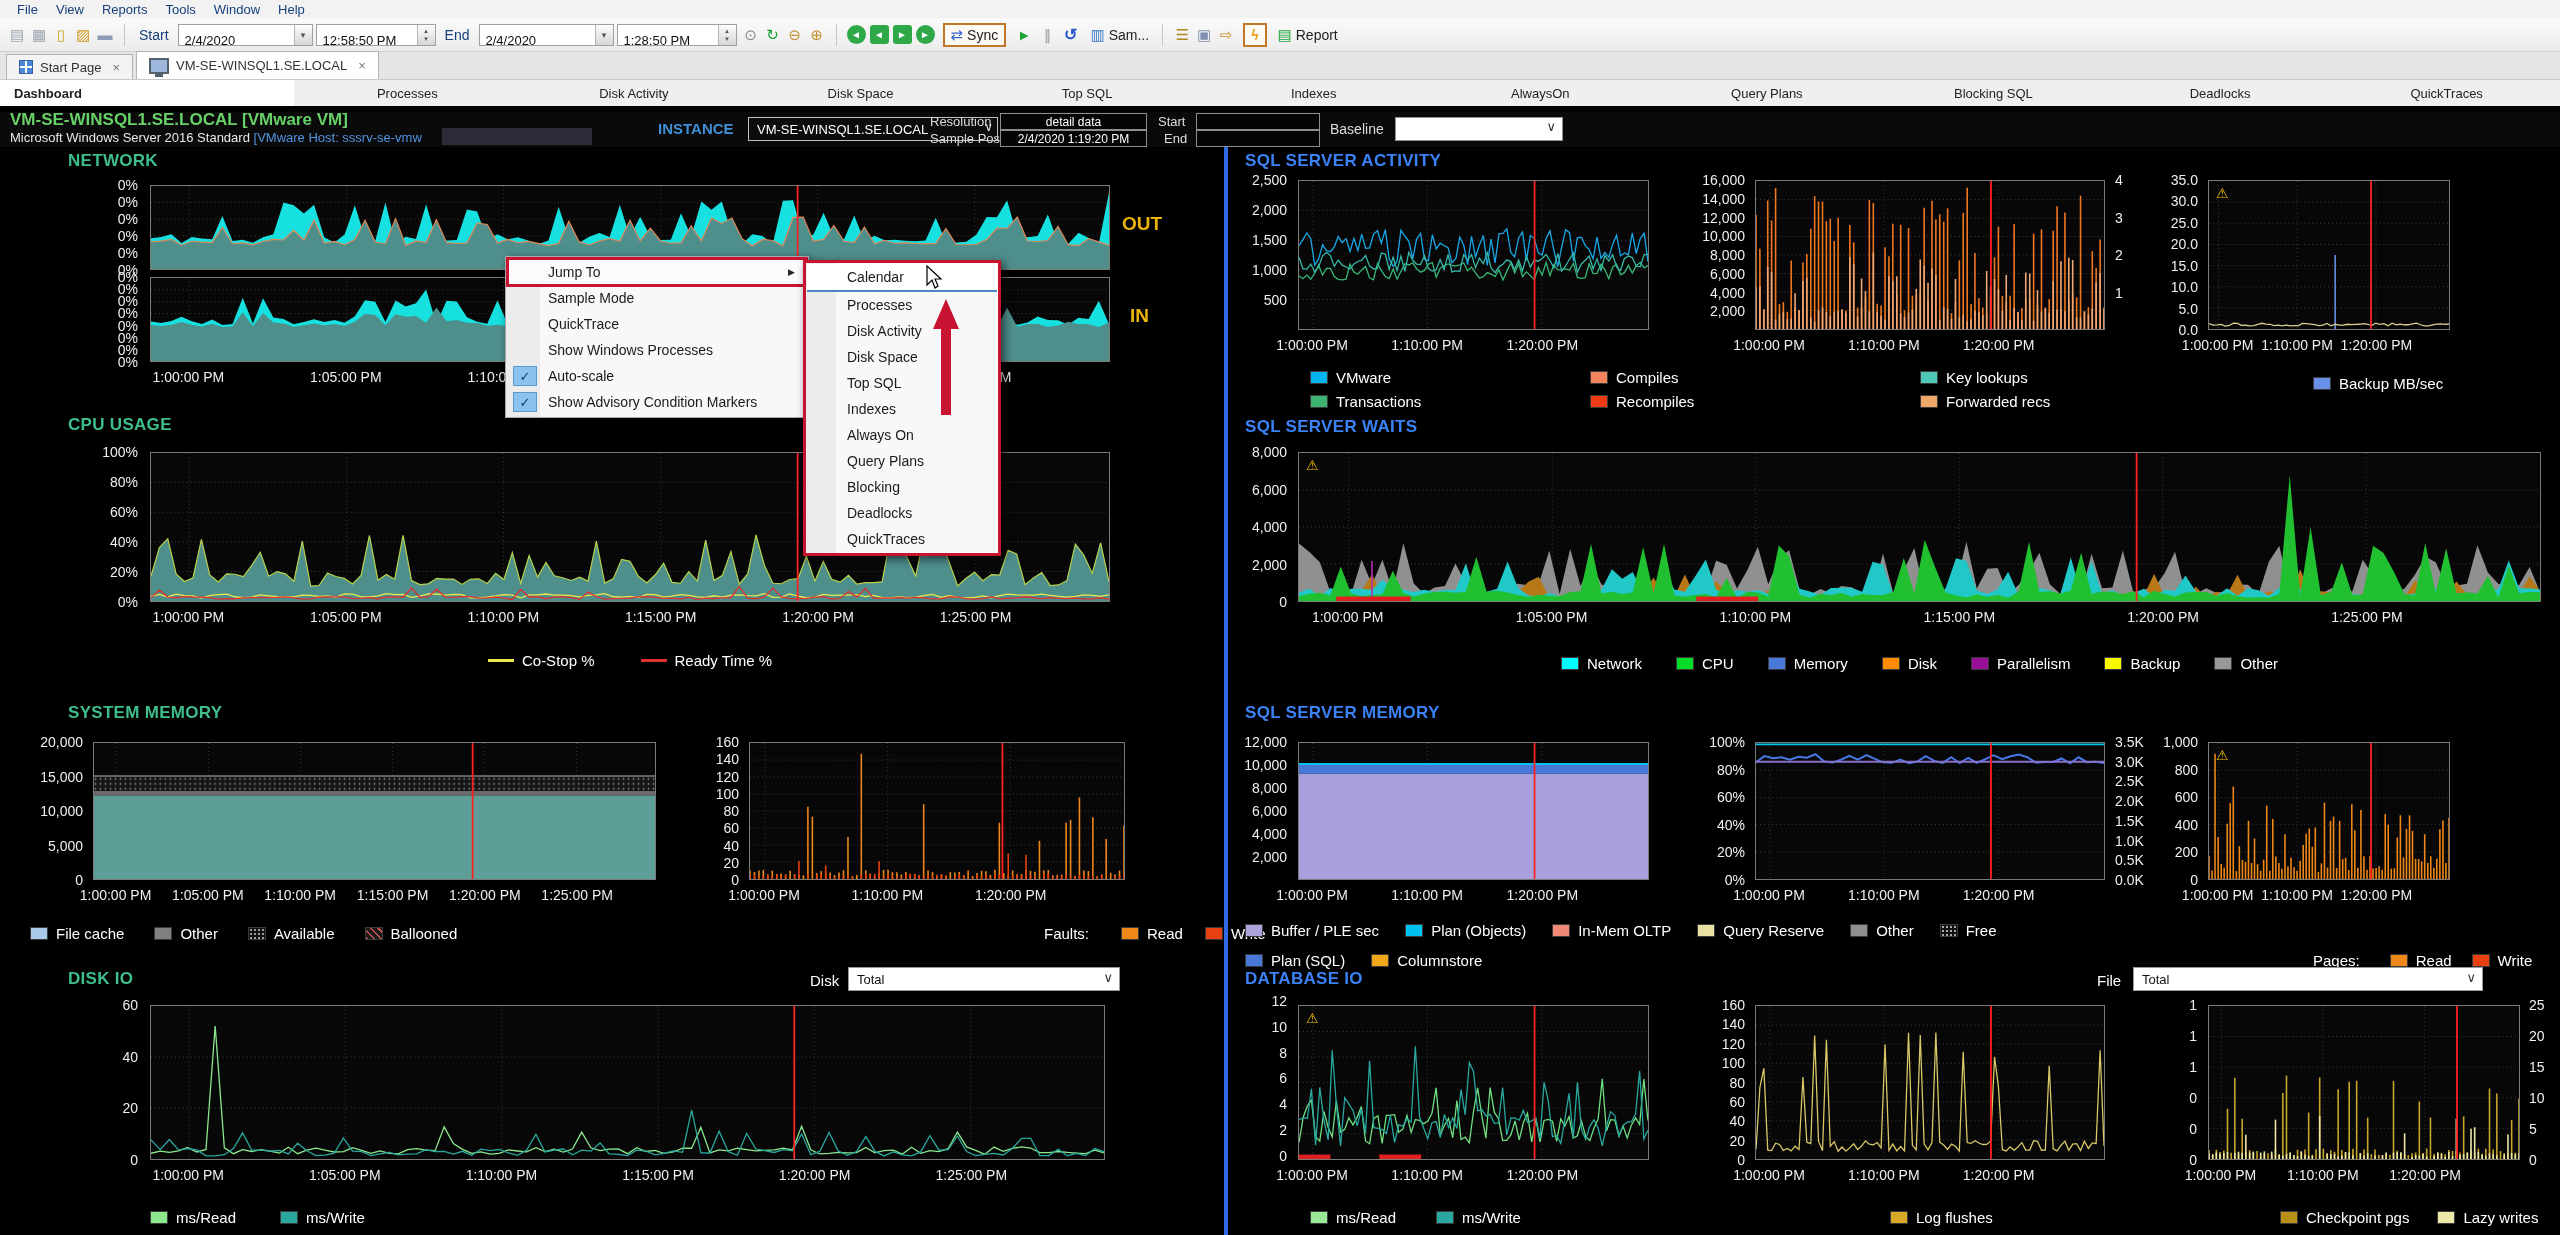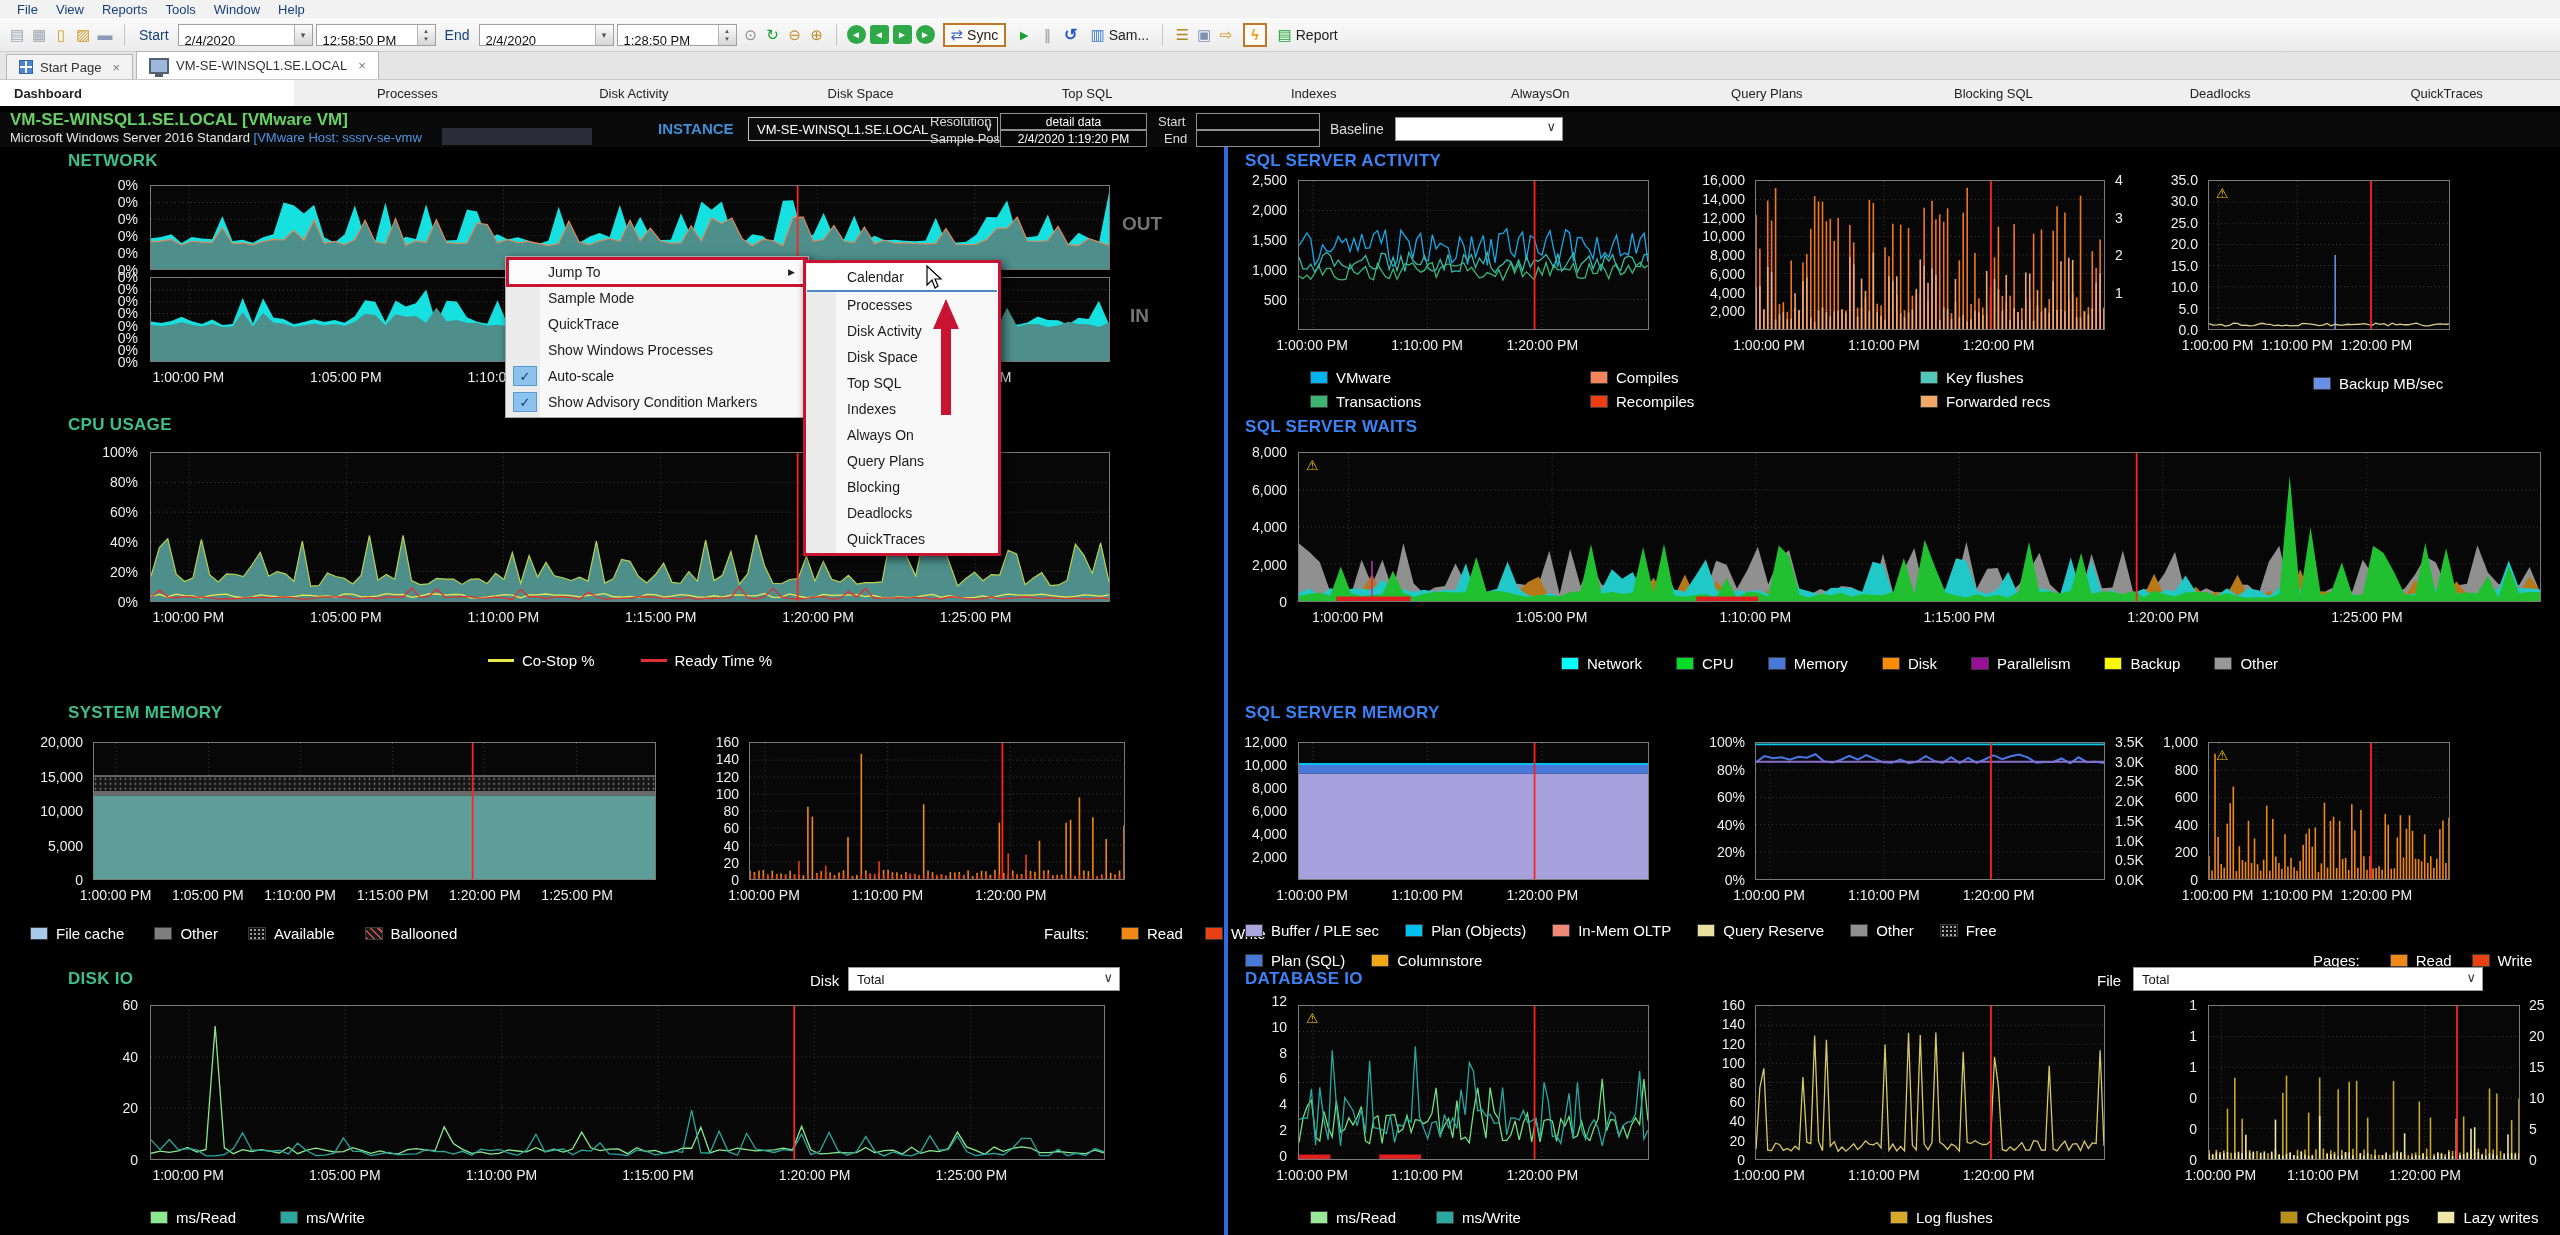--- a/index.html
+++ b/index.html
@@ -49,21 +49,21 @@
   section.panel{position:absolute;}
   .ptitle{position:absolute;font-size:17px;font-weight:bold;letter-spacing:.3px;white-space:nowrap;}
   .tgreen{color:#3dbe8b;}  .tblue{color:#3b82f6;}
   .plotbox{position:absolute;background:#070707;border:1px solid #7a7a7a;box-sizing:border-box;}
   .plotbox svg{display:block;}
   .yt{position:absolute;display:flex;flex-direction:column;justify-content:space-between;color:#efefef;font-size:14px;align-items:flex-end;padding-right:7px;box-sizing:border-box;}
   .yt div{height:0;display:flex;align-items:center;white-space:nowrap;}
   .yt.right{align-items:flex-start;padding-right:0;padding-left:7px;}
   .xt{position:absolute;height:20px;color:#efefef;font-size:14px;}
   .xt div{position:absolute;top:4px;transform:translateX(-50%);white-space:nowrap;}
-  .sidelab{position:absolute;color:#737373;font-size:19px;font-weight:bold;}
+  .sidelab{position:absolute;color:#eab308;font-size:19px;font-weight:bold;}
   .legend{position:absolute;display:flex;align-items:center;color:#fff;font-size:15px;}
   .legend.col{flex-direction:column;align-items:flex-start;}
   .lg{display:flex;align-items:center;gap:8px;}
   .sw{width:18px;height:13px;display:inline-block;border:1px solid #3a3a3a;box-sizing:border-box;}
   .sw.line{height:3px;width:26px;border:none;}
   .lt{white-space:nowrap;}
   .leglab{color:#fff;font-size:15px;margin-right:10px;white-space:nowrap;}
   .wcombo{position:absolute;background:#fff;border:1px solid #999;height:24px;font-size:13px;color:#111;display:flex;align-items:center;padding:0 22px 0 8px;box-sizing:border-box;}
   .wcombo .ddb{position:absolute;right:6px;top:2px;font-size:13px;color:#333;}
   
@@ -957,21 +957,21 @@
           <span class="lt">Compiles</span>
         </span>
         <span class="lg">
           <span class="sw box" style="background: rgb(240, 60, 20);"></span>
           <span class="lt">Recompiles</span>
         </span>
       </div>
     <div class="legend col" style="left:692px;top:222px;gap:7px">
         <span class="lg">
           <span class="sw box" style="background: rgb(80, 200, 184);"></span>
-          <span class="lt">Key flushes</span>
+          <span class="lt">Key lookups</span>
         </span>
         <span class="lg">
           <span class="sw box" style="background: rgb(240, 168, 104);"></span>
           <span class="lt">Forwarded recs</span>
         </span>
       </div>
     <div class="legend" style="left:1085px;top:228px">
         <span class="lg">
           <span class="sw box" style="background: rgb(104, 144, 232);"></span>
           <span class="lt">Backup MB/sec</span>

